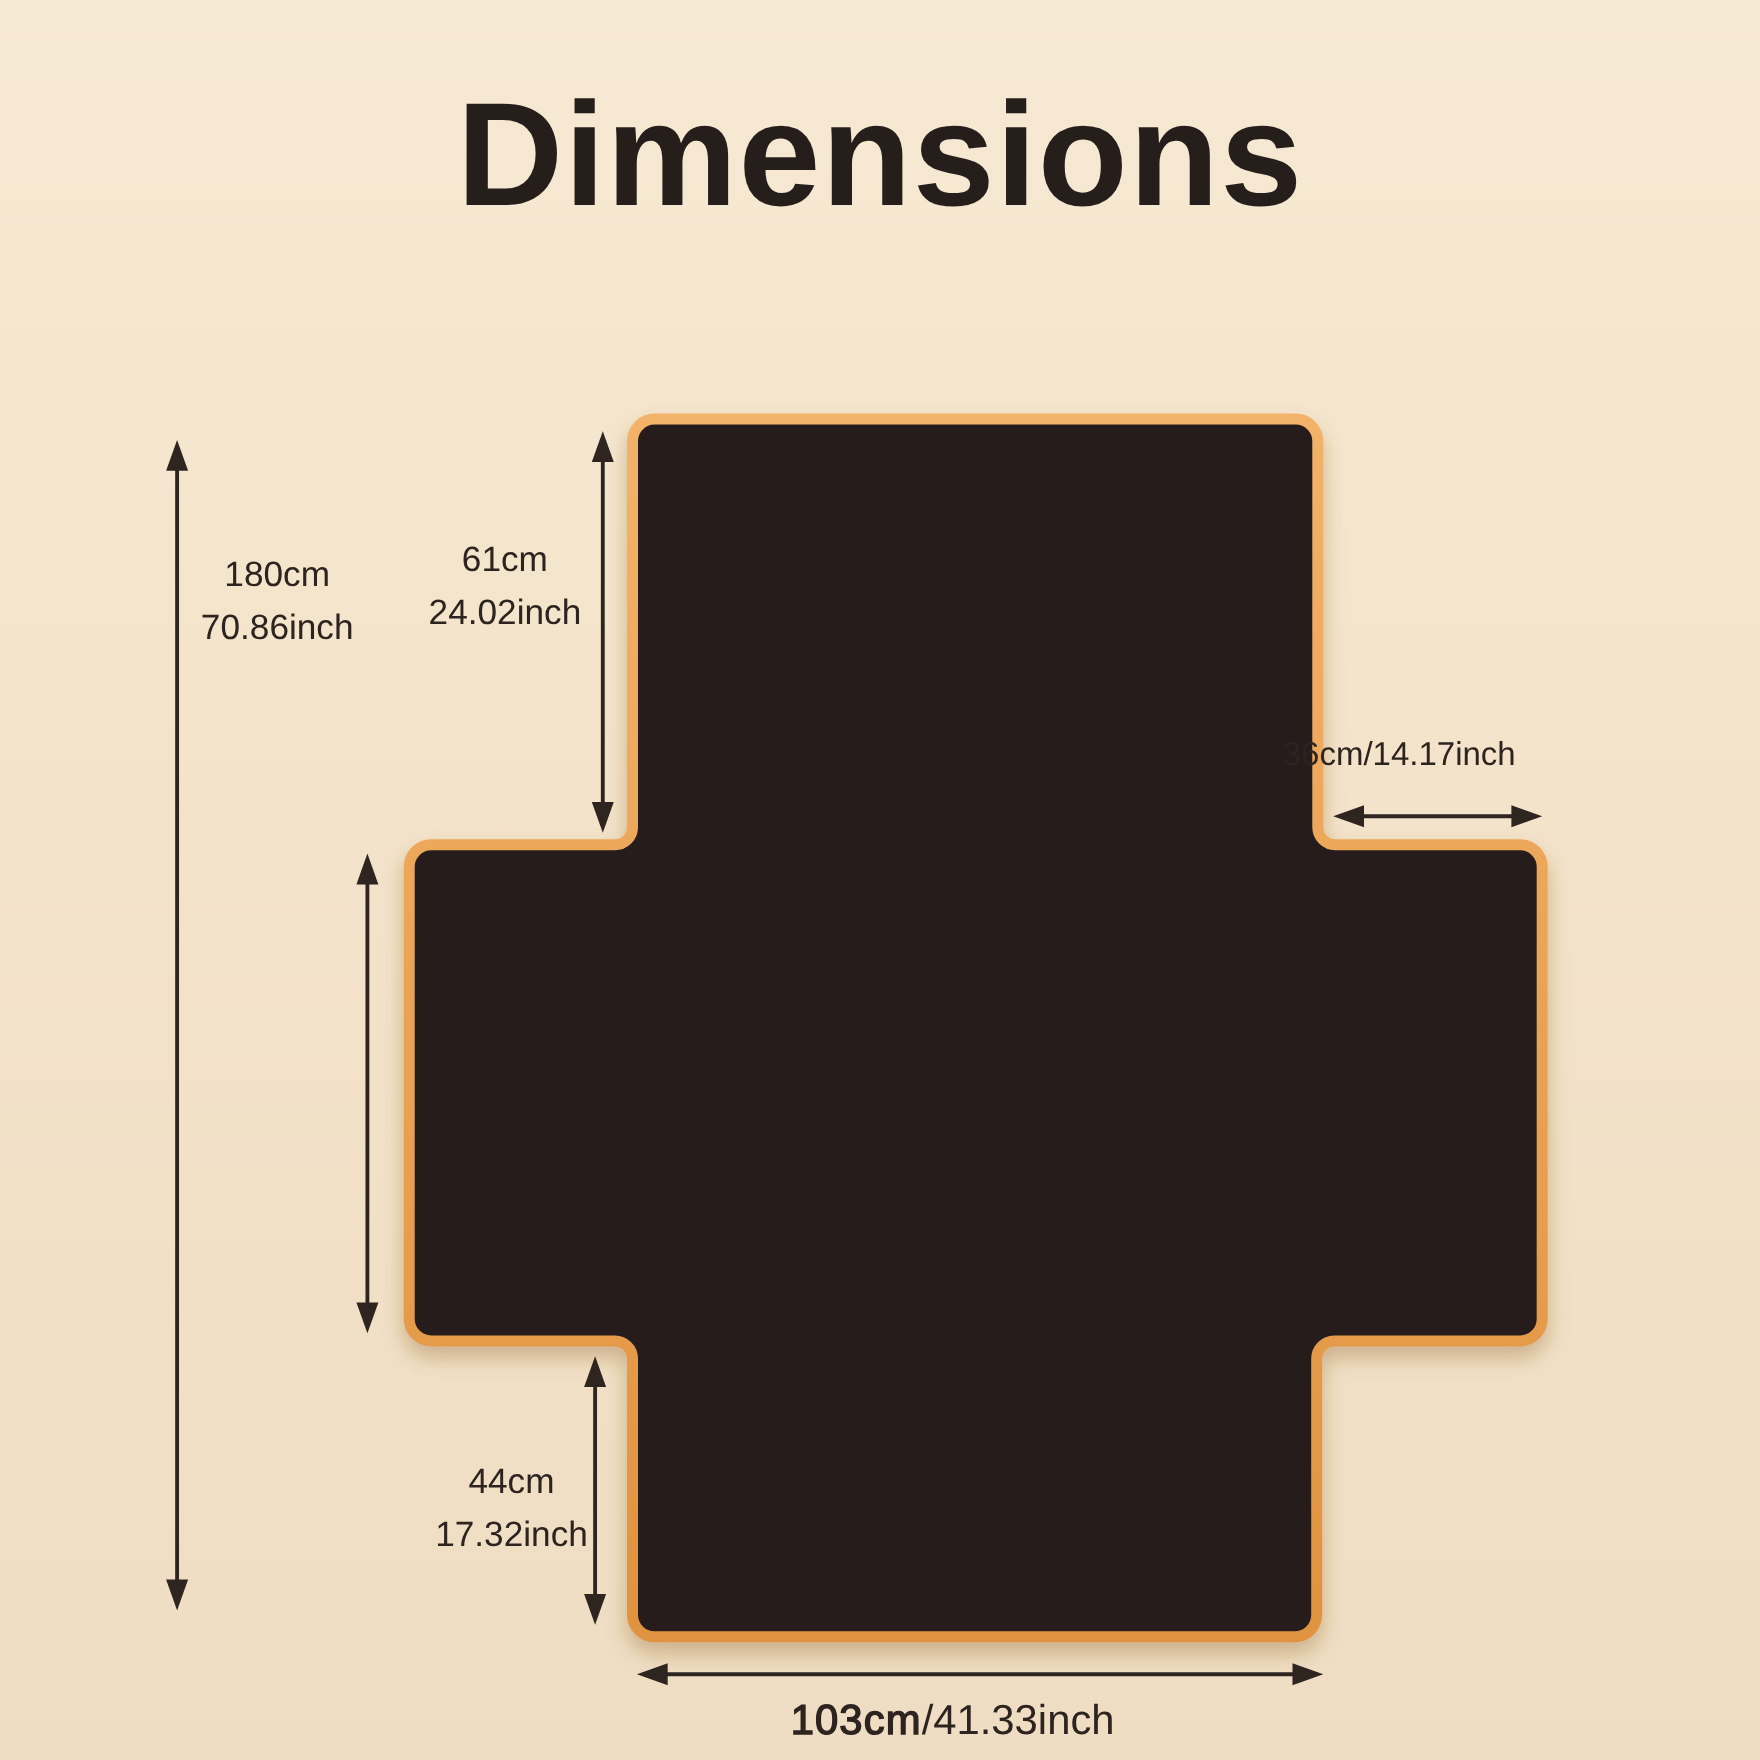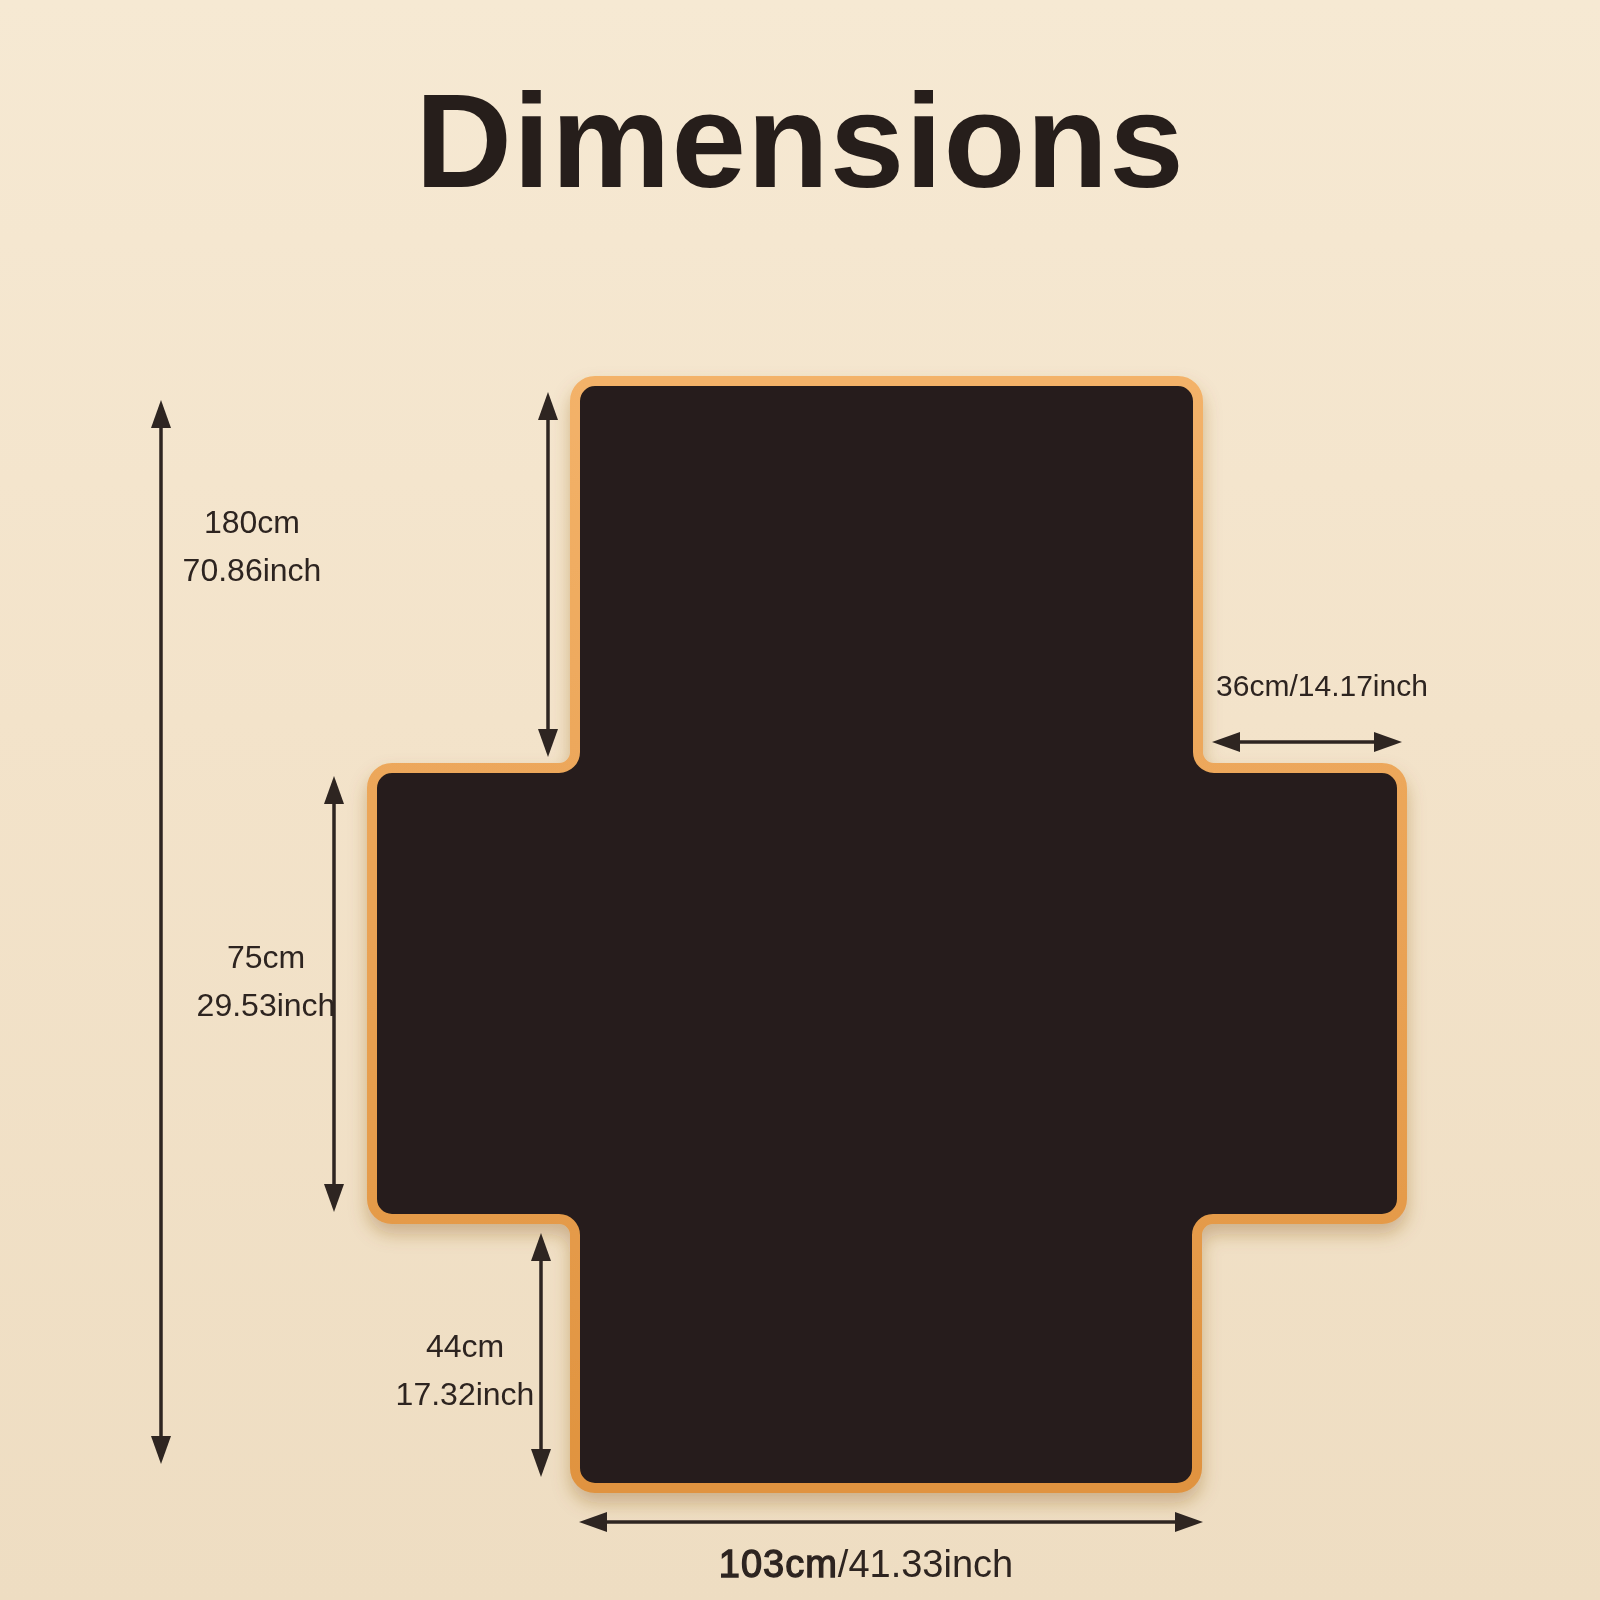--- a/index.html
+++ b/index.html
@@ -117,29 +117,29 @@
     </g>
   </svg>
 
   <div class="title">Dimensions</div>
 
   <div class="dim-label" style="left:152px; top:498px; width:200px;">
     <div>180cm</div>
     <div>70.86inch</div>
   </div>
 
+  <div class="dim-label" style="left:359px; top:484px; width:200px;">
+    <div>61cm</div>
+    <div>24.02inch</div>
+  </div>
 
-  <div class="dim-label single arm-width" style="left:1162px; top:668px; width:320px;">
+  <div class="dim-label single arm-width" style="left:1112px; top:668px; width:320px;">
     <span>36cm/14.17inch</span>
   </div>
 
-  <div class="dim-label" style="left:166px; top:933px; width:200px;">
-    <div>75cm</div>
-    <div>29.53inch</div>
-  </div>
 
   <div class="dim-label" style="left:365px; top:1322px; width:200px;">
     <div>44cm</div>
     <div>17.32inch</div>
   </div>
 
   <div class="dim-label single bottom-width" style="left:656px; top:1541px; width:420px;">
     <span class="cm-strong">103cm</span><span>/41.33inch</span>
   </div>
 

